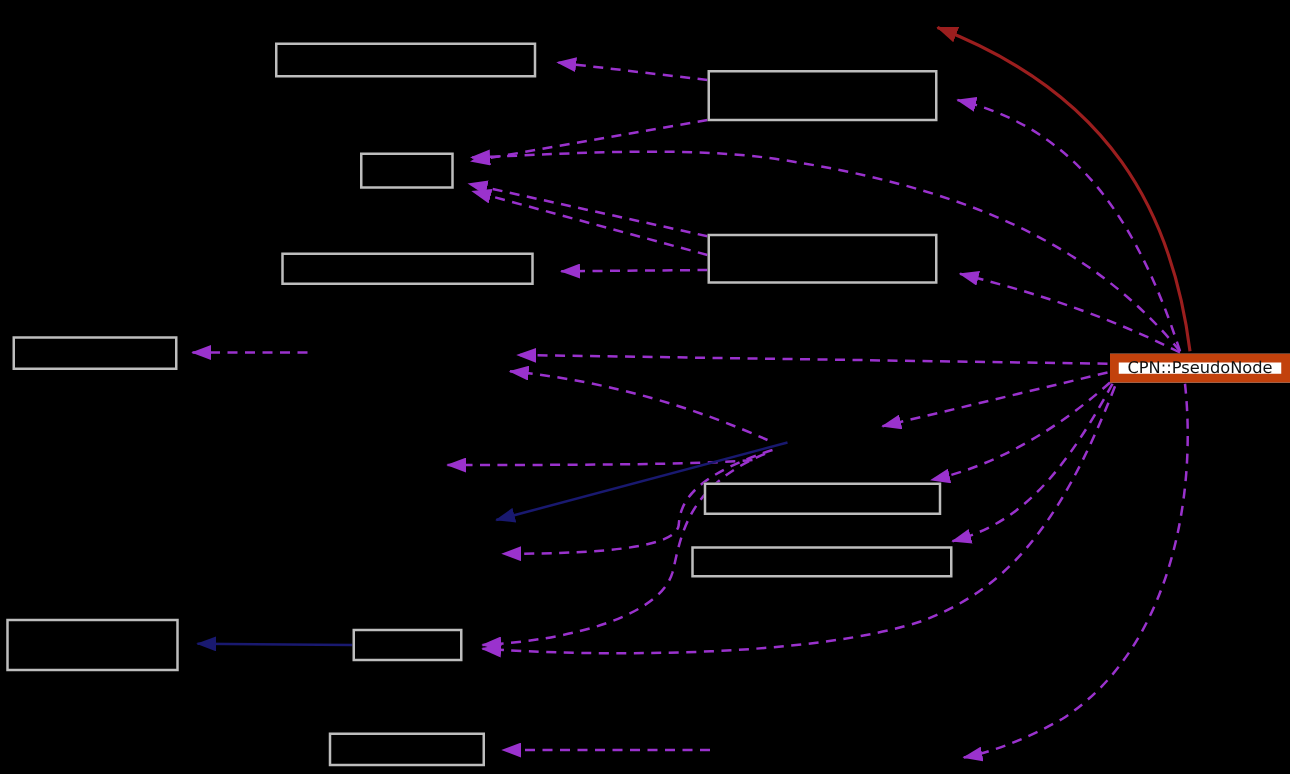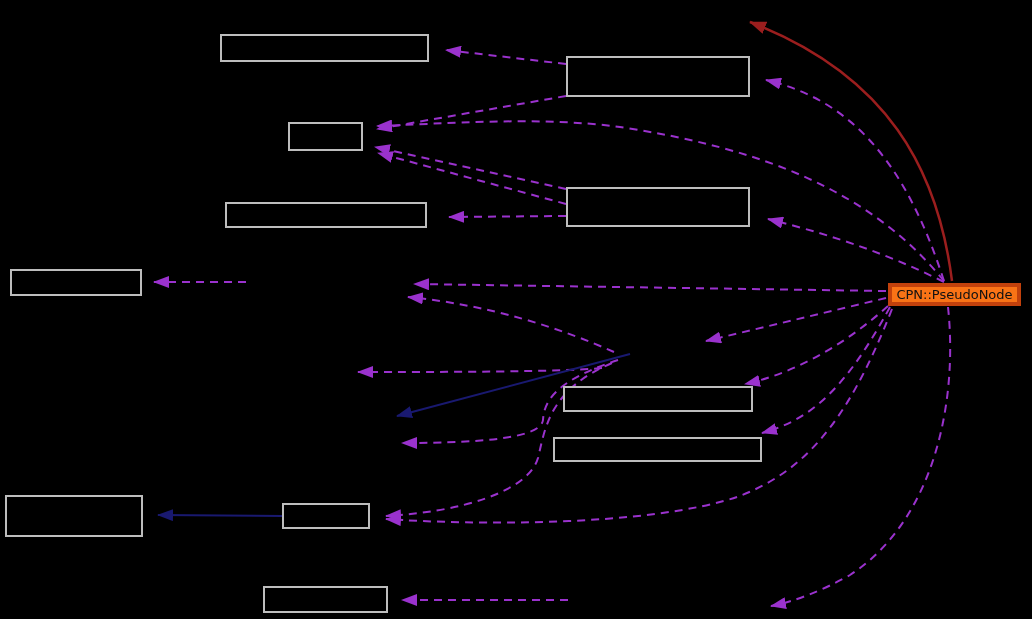--- a/index.html
+++ b/index.html
@@ -25,24 +25,24 @@
   .node-box {
     position: absolute;
     background: #000000;
     border: 2px solid #BDBDBD;
     box-sizing: border-box;
   }
   .label-node {
     position: absolute;
     left: 888px;
     top: 283px;
-    width: 133px;
+    width: 144px;
     height: 23px;
-    background: #f97316;
-    border: 4px solid #c2410c;
+    background: #ffffff;
+    border: 7px solid #c2410c;
     box-sizing: border-box;
     display: flex;
     align-items: center;
     justify-content: center;
     font-size: 13px;
     color: #111111;
     white-space: nowrap;
   }
 </style>
 </head>

